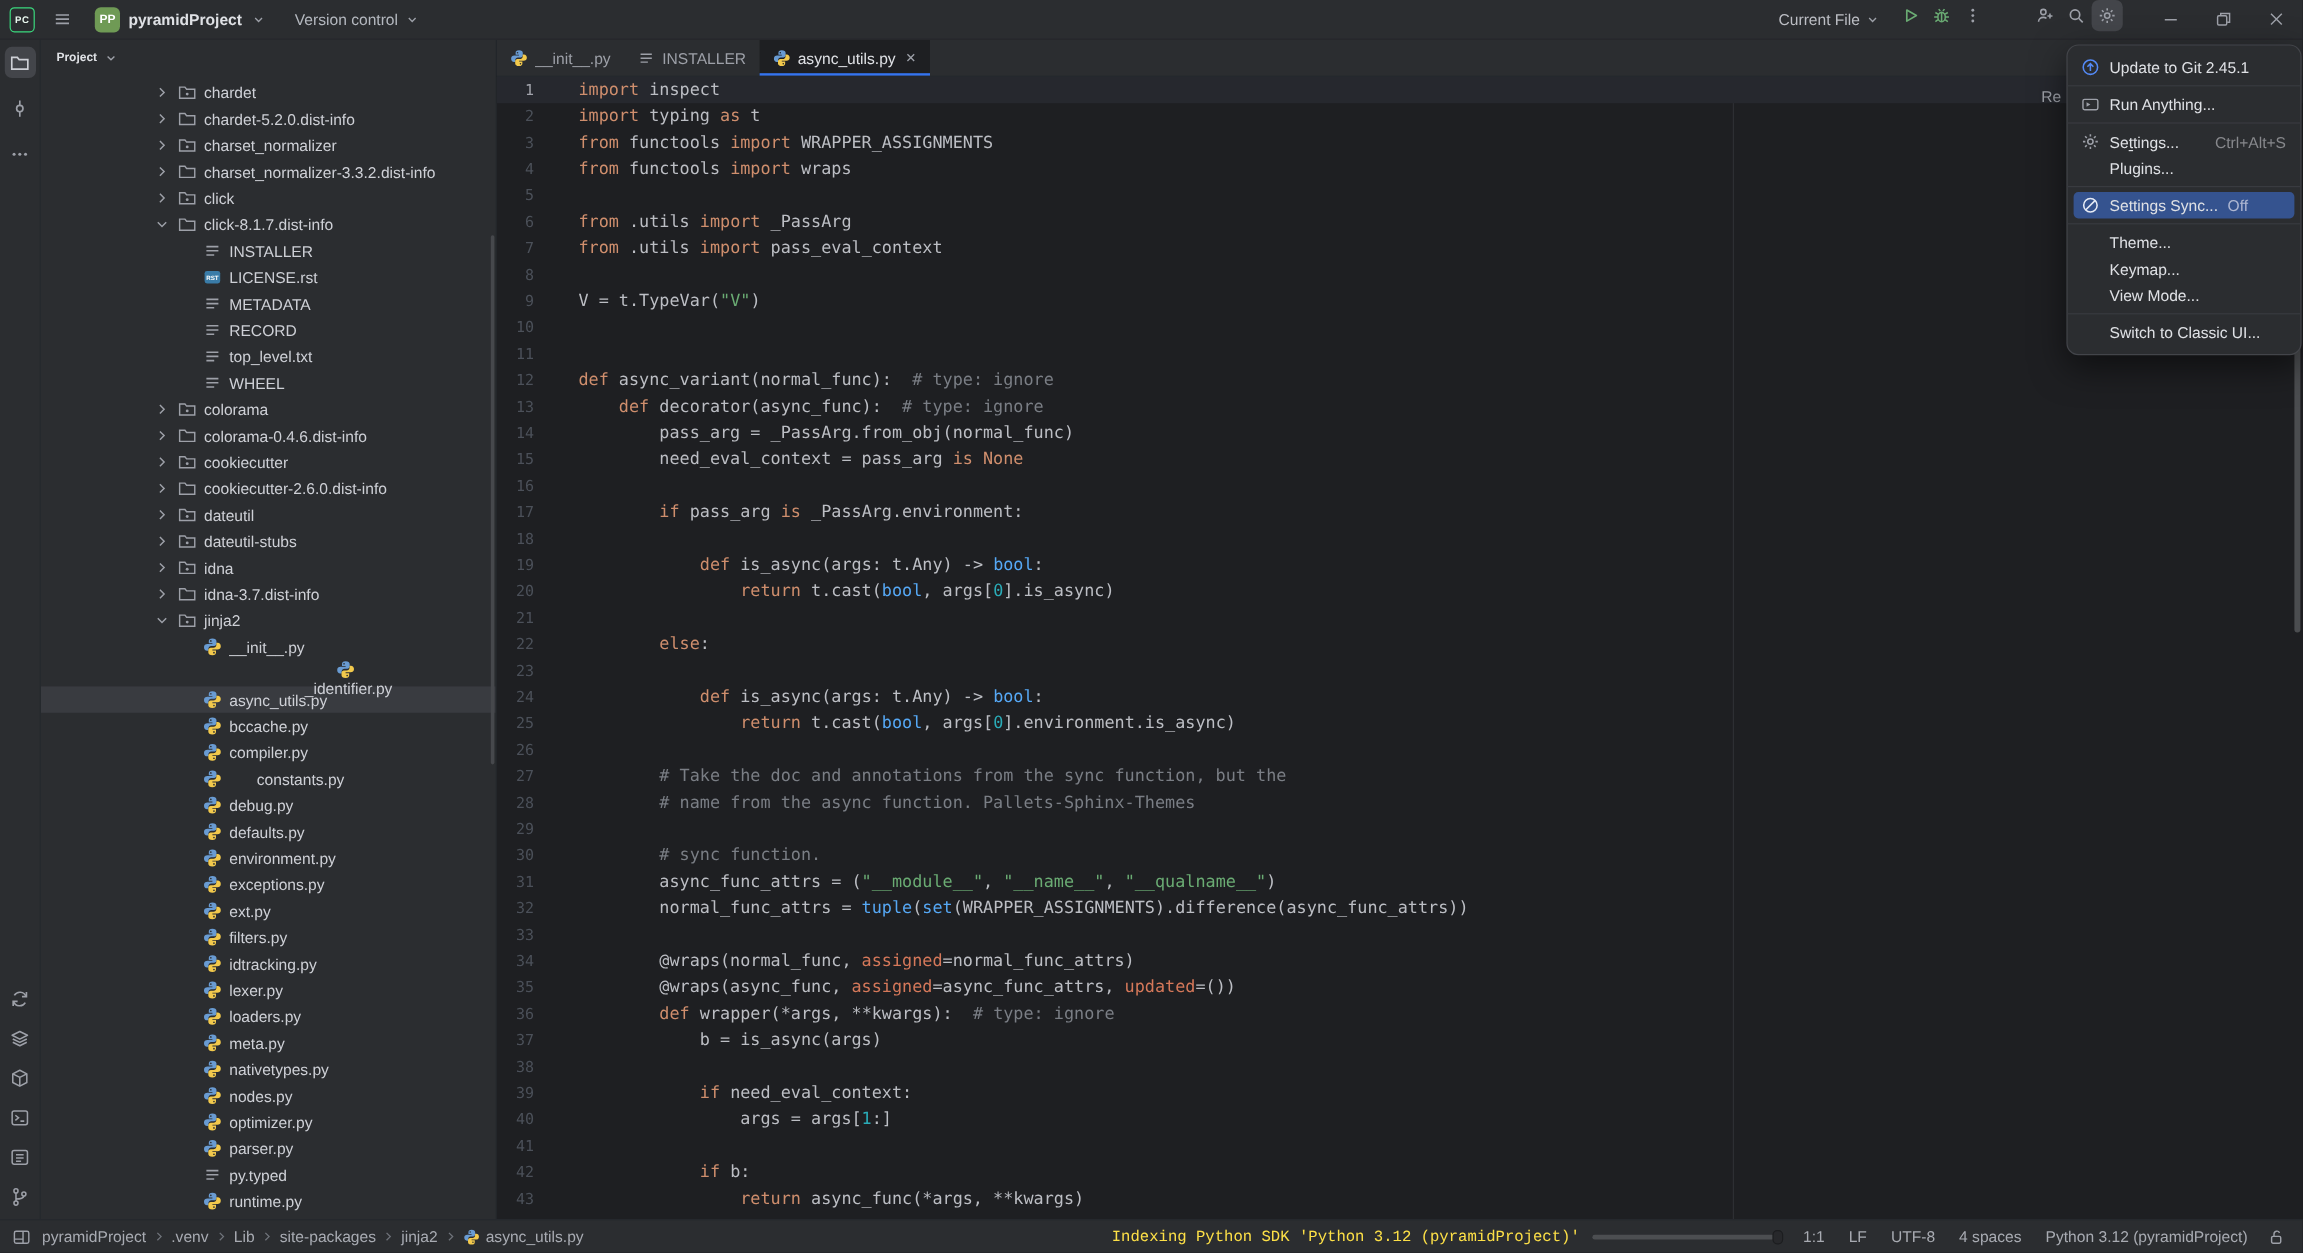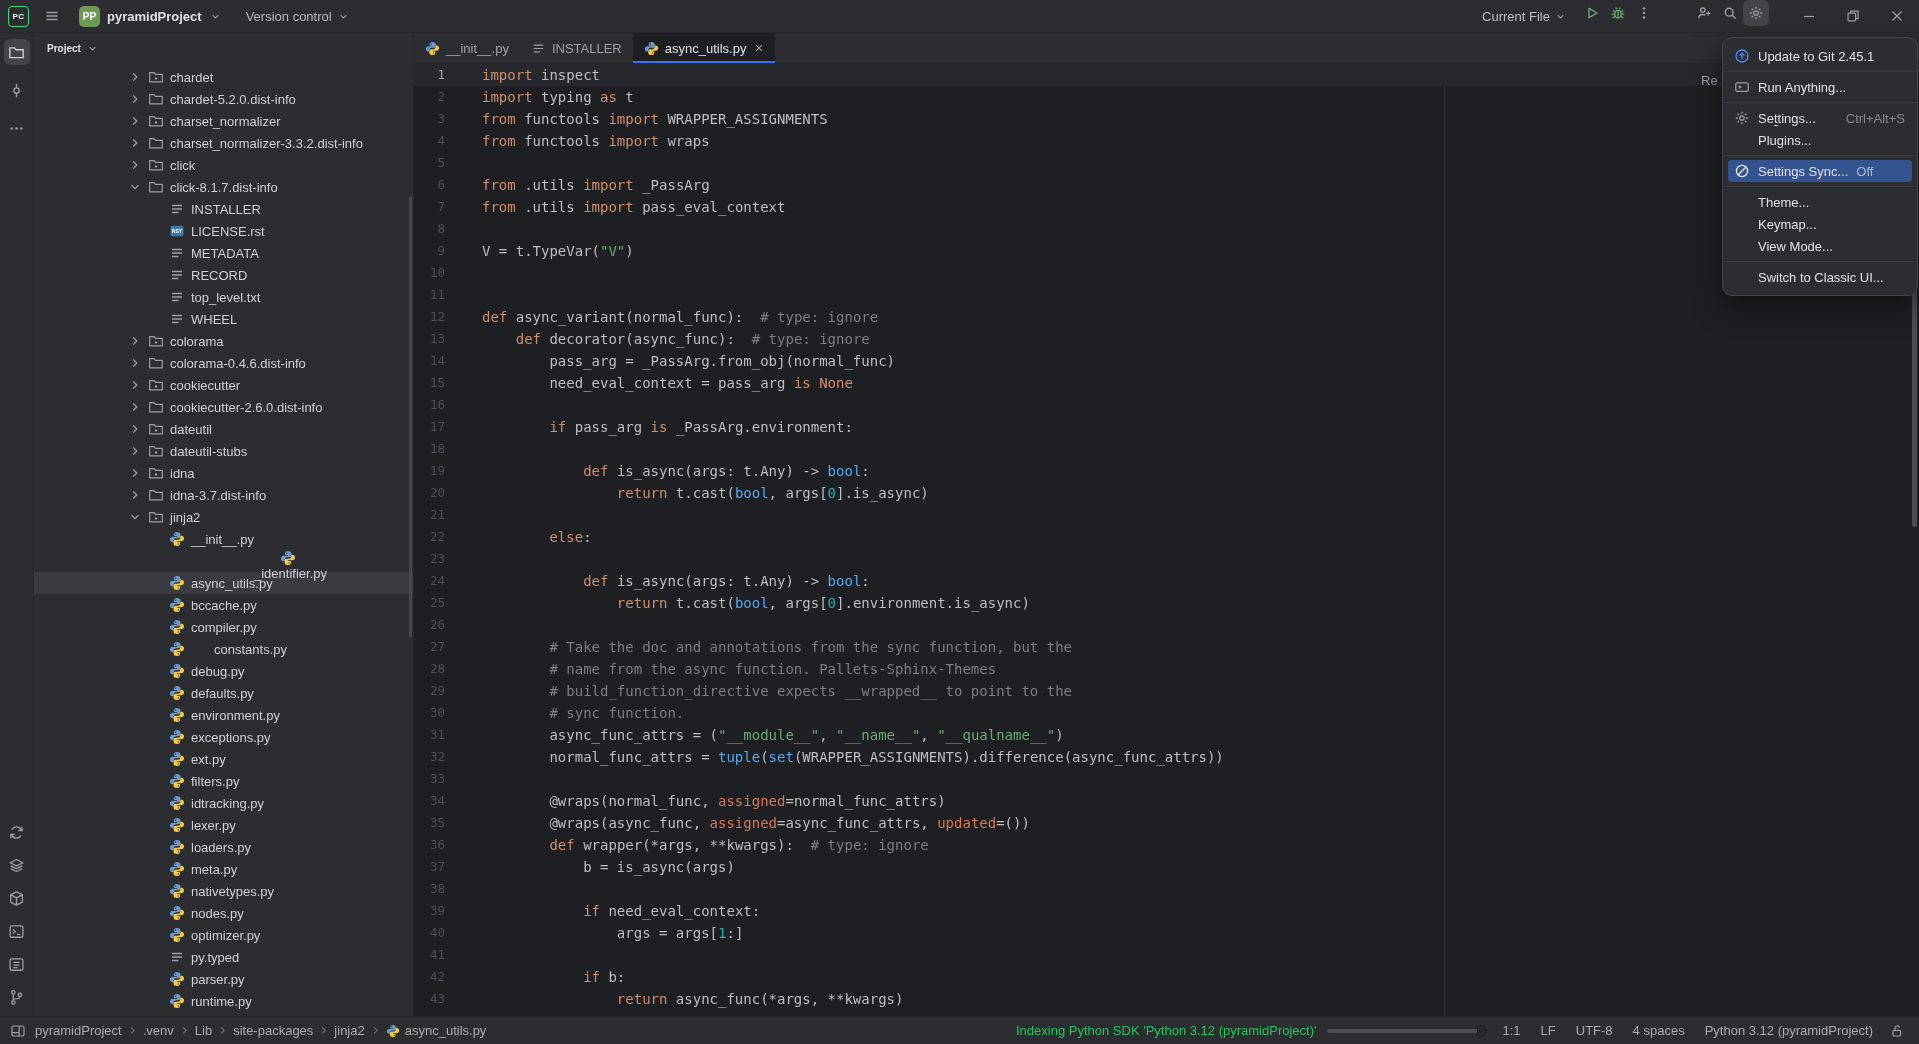--- a/index.html
+++ b/index.html
@@ -86,21 +86,21 @@
   
   .statusbar { position:absolute; bottom:0; left:0; right:0; height:28px; background:#2b2d30; border-top:1px solid #26282e;
                display:flex; align-items:center; font-size:13px; color:#a8abb2; padding:0 14px 0 10px; z-index:20; }
   .statusbar .ic { color:#9da0a8; }
   .crumbs { display:flex; align-items:center; margin-left:9px; gap:5px; }
   .crumb { display:flex; align-items:center; gap:5px; }
   .crumb .ic svg { width:14px; height:14px; }
   .crumb-sep { color:#6f737a; display:flex; }
   .crumb-sep svg { width:11px; height:11px; }
   .status-right { margin-left:auto; display:flex; align-items:center; }
-  .idx-text { color:#22c55e; margin-right:10px; }
+  .idx-text { color:#fde047; margin-right:10px;font-family:Liberation Mono, monospace; }
   .progress { width:152px; height:4px; border-radius:2px; background:#4c4e51; position:relative; margin-right:24px; }
   .progress .knob { position:absolute; right:-7px; top:-4px; width:9px; height:12px; border-radius:4px; background:#27282b; border:1px solid #1c1d1f; }
   .sb-item { margin-left:20px; }
   .sb-lock { margin-left:16px; }
 </style>
 </head>
 <body>
 
 <div class="app">
 
@@ -725,34 +725,34 @@
             <span class="ic ticon">
               <svg viewBox="0 0 16 16">
                 <path fill="#699bd2" d="M8 1C5.8 1 5 2 5 3.3V5h3v.7H3.8C2.2 5.7 1 6.6 1 8.4c0 1.7 1 2.9 2.6 2.9h1.1V9.6c0-1.3 1.1-2.3 2.4-2.3h2.3c1.1 0 2-.9 2-2V3.3C11.4 2 10.2 1 8 1zM6.7 2.4a.7.7 0 1 1 0 1.4.7.7 0 0 1 0-1.4z"></path>
                 <path fill="#f2c94c" d="M8 15c2.2 0 3-1 3-2.3V11H8v-.7h4.2c1.6 0 2.8-.9 2.8-2.7 0-1.7-1-2.9-2.6-2.9h-1.1v1.7c0 1.3-1.1 2.3-2.4 2.3H6.6c-1.1 0-2 .9-2 2v2C4.6 14 5.8 15 8 15zm1.3-1.4a.7.7 0 1 1 0-1.4.7.7 0 0 1 0 1.4z"></path>
               </svg>
             </span>
             <span>optimizer.py</span>
           </div>
           <div class="trow" style="padding-left: 134px;">
             <span class="ic ticon">
+              <svg viewBox="0 0 16 16">
+                <path fill="#699bd2" d="M8 1C5.8 1 5 2 5 3.3V5h3v.7H3.8C2.2 5.7 1 6.6 1 8.4c0 1.7 1 2.9 2.6 2.9h1.1V9.6c0-1.3 1.1-2.3 2.4-2.3h2.3c1.1 0 2-.9 2-2V3.3C11.4 2 10.2 1 8 1zM6.7 2.4a.7.7 0 1 1 0 1.4.7.7 0 0 1 0-1.4z"></path>
+                <path fill="#f2c94c" d="M8 15c2.2 0 3-1 3-2.3V11H8v-.7h4.2c1.6 0 2.8-.9 2.8-2.7 0-1.7-1-2.9-2.6-2.9h-1.1v1.7c0 1.3-1.1 2.3-2.4 2.3H6.6c-1.1 0-2 .9-2 2v2C4.6 14 5.8 15 8 15zm1.3-1.4a.7.7 0 1 1 0-1.4.7.7 0 0 1 0 1.4z"></path>
+              </svg>
+            </span>
+            <span>parser.py</span>
+          </div>
+          <div class="trow" style="padding-left: 134px;">
+            <span class="ic ticon">
               <svg viewBox="0 0 16 16" fill="none" stroke="currentColor" stroke-width="1.3">
                 <path d="M3 4.5h10M3 8h10M3 11.5h6.5"></path>
               </svg>
             </span>
             <span>py.typed</span>
-          </div>
-          <div class="trow" style="padding-left: 134px;">
-            <span class="ic ticon">
-              <svg viewBox="0 0 16 16">
-                <path fill="#699bd2" d="M8 1C5.8 1 5 2 5 3.3V5h3v.7H3.8C2.2 5.7 1 6.6 1 8.4c0 1.7 1 2.9 2.6 2.9h1.1V9.6c0-1.3 1.1-2.3 2.4-2.3h2.3c1.1 0 2-.9 2-2V3.3C11.4 2 10.2 1 8 1zM6.7 2.4a.7.7 0 1 1 0 1.4.7.7 0 0 1 0-1.4z"></path>
-                <path fill="#f2c94c" d="M8 15c2.2 0 3-1 3-2.3V11H8v-.7h4.2c1.6 0 2.8-.9 2.8-2.7 0-1.7-1-2.9-2.6-2.9h-1.1v1.7c0 1.3-1.1 2.3-2.4 2.3H6.6c-1.1 0-2 .9-2 2v2C4.6 14 5.8 15 8 15zm1.3-1.4a.7.7 0 1 1 0-1.4.7.7 0 0 1 0 1.4z"></path>
-              </svg>
-            </span>
-            <span>parser.py</span>
           </div>
           <div class="trow" style="padding-left: 134px;">
             <span class="ic ticon">
               <svg viewBox="0 0 16 16">
                 <path fill="#699bd2" d="M8 1C5.8 1 5 2 5 3.3V5h3v.7H3.8C2.2 5.7 1 6.6 1 8.4c0 1.7 1 2.9 2.6 2.9h1.1V9.6c0-1.3 1.1-2.3 2.4-2.3h2.3c1.1 0 2-.9 2-2V3.3C11.4 2 10.2 1 8 1zM6.7 2.4a.7.7 0 1 1 0 1.4.7.7 0 0 1 0-1.4z"></path>
                 <path fill="#f2c94c" d="M8 15c2.2 0 3-1 3-2.3V11H8v-.7h4.2c1.6 0 2.8-.9 2.8-2.7 0-1.7-1-2.9-2.6-2.9h-1.1v1.7c0 1.3-1.1 2.3-2.4 2.3H6.6c-1.1 0-2 .9-2 2v2C4.6 14 5.8 15 8 15zm1.3-1.4a.7.7 0 1 1 0-1.4.7.7 0 0 1 0 1.4z"></path>
               </svg>
             </span>
             <span>runtime.py</span>
           </div>
@@ -815,21 +815,21 @@
           <div class="code-row"><span class="gutter">19</span><span class="code-text"><span class="tk-r">            </span><span class="tk-k">def</span><span class="tk-r"> is_async(args: t.Any) -&gt; </span><span class="tk-b">bool</span><span class="tk-r">:</span></span></div>
           <div class="code-row"><span class="gutter">20</span><span class="code-text"><span class="tk-r">                </span><span class="tk-k">return</span><span class="tk-r"> t.cast(</span><span class="tk-b">bool</span><span class="tk-r">, args[</span><span class="tk-n">0</span><span class="tk-r">].is_async)</span></span></div>
           <div class="code-row"><span class="gutter">21</span><span class="code-text"></span></div>
           <div class="code-row"><span class="gutter">22</span><span class="code-text"><span class="tk-r">        </span><span class="tk-k">else</span><span class="tk-r">:</span></span></div>
           <div class="code-row"><span class="gutter">23</span><span class="code-text"></span></div>
           <div class="code-row"><span class="gutter">24</span><span class="code-text"><span class="tk-r">            </span><span class="tk-k">def</span><span class="tk-r"> is_async(args: t.Any) -&gt; </span><span class="tk-b">bool</span><span class="tk-r">:</span></span></div>
           <div class="code-row"><span class="gutter">25</span><span class="code-text"><span class="tk-r">                </span><span class="tk-k">return</span><span class="tk-r"> t.cast(</span><span class="tk-b">bool</span><span class="tk-r">, args[</span><span class="tk-n">0</span><span class="tk-r">].environment.is_async)</span></span></div>
           <div class="code-row"><span class="gutter">26</span><span class="code-text"></span></div>
           <div class="code-row"><span class="gutter">27</span><span class="code-text"><span class="tk-r">        </span><span class="tk-c"># Take the doc and annotations from the sync function, but the</span></span></div>
           <div class="code-row"><span class="gutter">28</span><span class="code-text"><span class="tk-r">        </span><span class="tk-c"># name from the async function. Pallets-Sphinx-Themes</span></span></div>
-          <div class="code-row"><span class="gutter">29</span><span class="code-text"><span class="tk-r">        </span><span class="tk-c"># build_function_directive expects __wrapped__ to point to the</span></span></div>
+          <div class="code-row"><span class="gutter">29</span></div>
           <div class="code-row"><span class="gutter">30</span><span class="code-text"><span class="tk-r">        </span><span class="tk-c"># sync function.</span></span></div>
           <div class="code-row"><span class="gutter">31</span><span class="code-text"><span class="tk-r">        async_func_attrs = (</span><span class="tk-s">"__module__"</span><span class="tk-r">, </span><span class="tk-s">"__name__"</span><span class="tk-r">, </span><span class="tk-s">"__qualname__"</span><span class="tk-r">)</span></span></div>
           <div class="code-row"><span class="gutter">32</span><span class="code-text"><span class="tk-r">        normal_func_attrs = </span><span class="tk-b">tuple</span><span class="tk-r">(</span><span class="tk-b">set</span><span class="tk-r">(WRAPPER_ASSIGNMENTS).difference(async_func_attrs))</span></span></div>
           <div class="code-row"><span class="gutter">33</span><span class="code-text"></span></div>
           <div class="code-row"><span class="gutter">34</span><span class="code-text"><span class="tk-r">        @wraps(normal_func, </span><span class="tk-p">assigned</span><span class="tk-r">=normal_func_attrs)</span></span></div>
           <div class="code-row"><span class="gutter">35</span><span class="code-text"><span class="tk-r">        @wraps(async_func, </span><span class="tk-p">assigned</span><span class="tk-r">=async_func_attrs, </span><span class="tk-p">updated</span><span class="tk-r">=())</span></span></div>
           <div class="code-row"><span class="gutter">36</span><span class="code-text"><span class="tk-r">        </span><span class="tk-k">def</span><span class="tk-r"> wrapper(*args, **kwargs):  </span><span class="tk-c"># type: ignore</span></span></div>
           <div class="code-row"><span class="gutter">37</span><span class="code-text"><span class="tk-r">            b = is_async(args)</span></span></div>
           <div class="code-row"><span class="gutter">38</span><span class="code-text"></span></div>
           <div class="code-row"><span class="gutter">39</span><span class="code-text"><span class="tk-r">            </span><span class="tk-k">if</span><span class="tk-r"> need_eval_context:</span></span></div>

